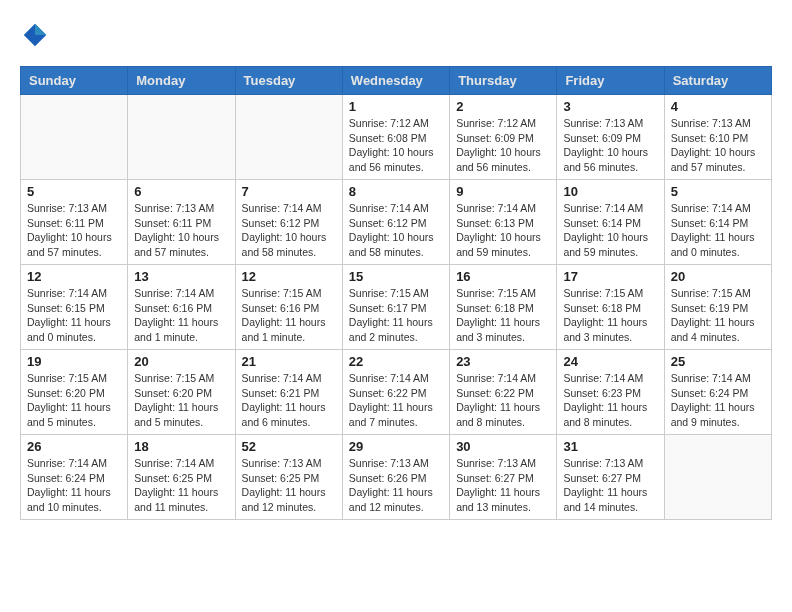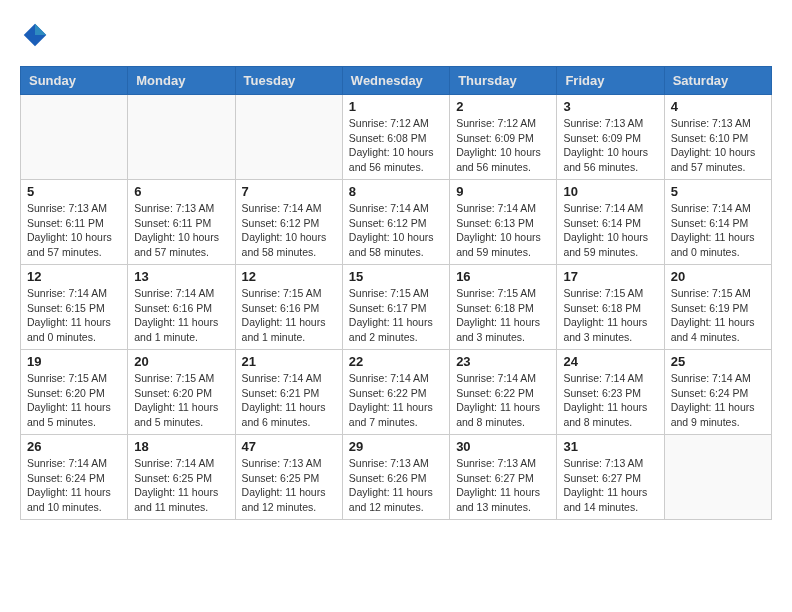--- a/index.html
+++ b/index.html
@@ -319,21 +319,21 @@
 and 10 minutes.</div>
           </td>
           <td>
             <div class="day-number">18</div>
             <div class="day-info" style="white-space: pre-line;">Sunrise: 7:14 AM
 Sunset: 6:25 PM
 Daylight: 11 hours
 and 11 minutes.</div>
           </td>
           <td>
-            <div class="day-number">47</div>
+            <div class="day-number">52</div>
             <div class="day-info" style="white-space: pre-line;">Sunrise: 7:13 AM
 Sunset: 6:25 PM
 Daylight: 11 hours
 and 12 minutes.</div>
           </td>
           <td>
             <div class="day-number">29</div>
             <div class="day-info" style="white-space: pre-line;">Sunrise: 7:13 AM
 Sunset: 6:26 PM
 Daylight: 11 hours

